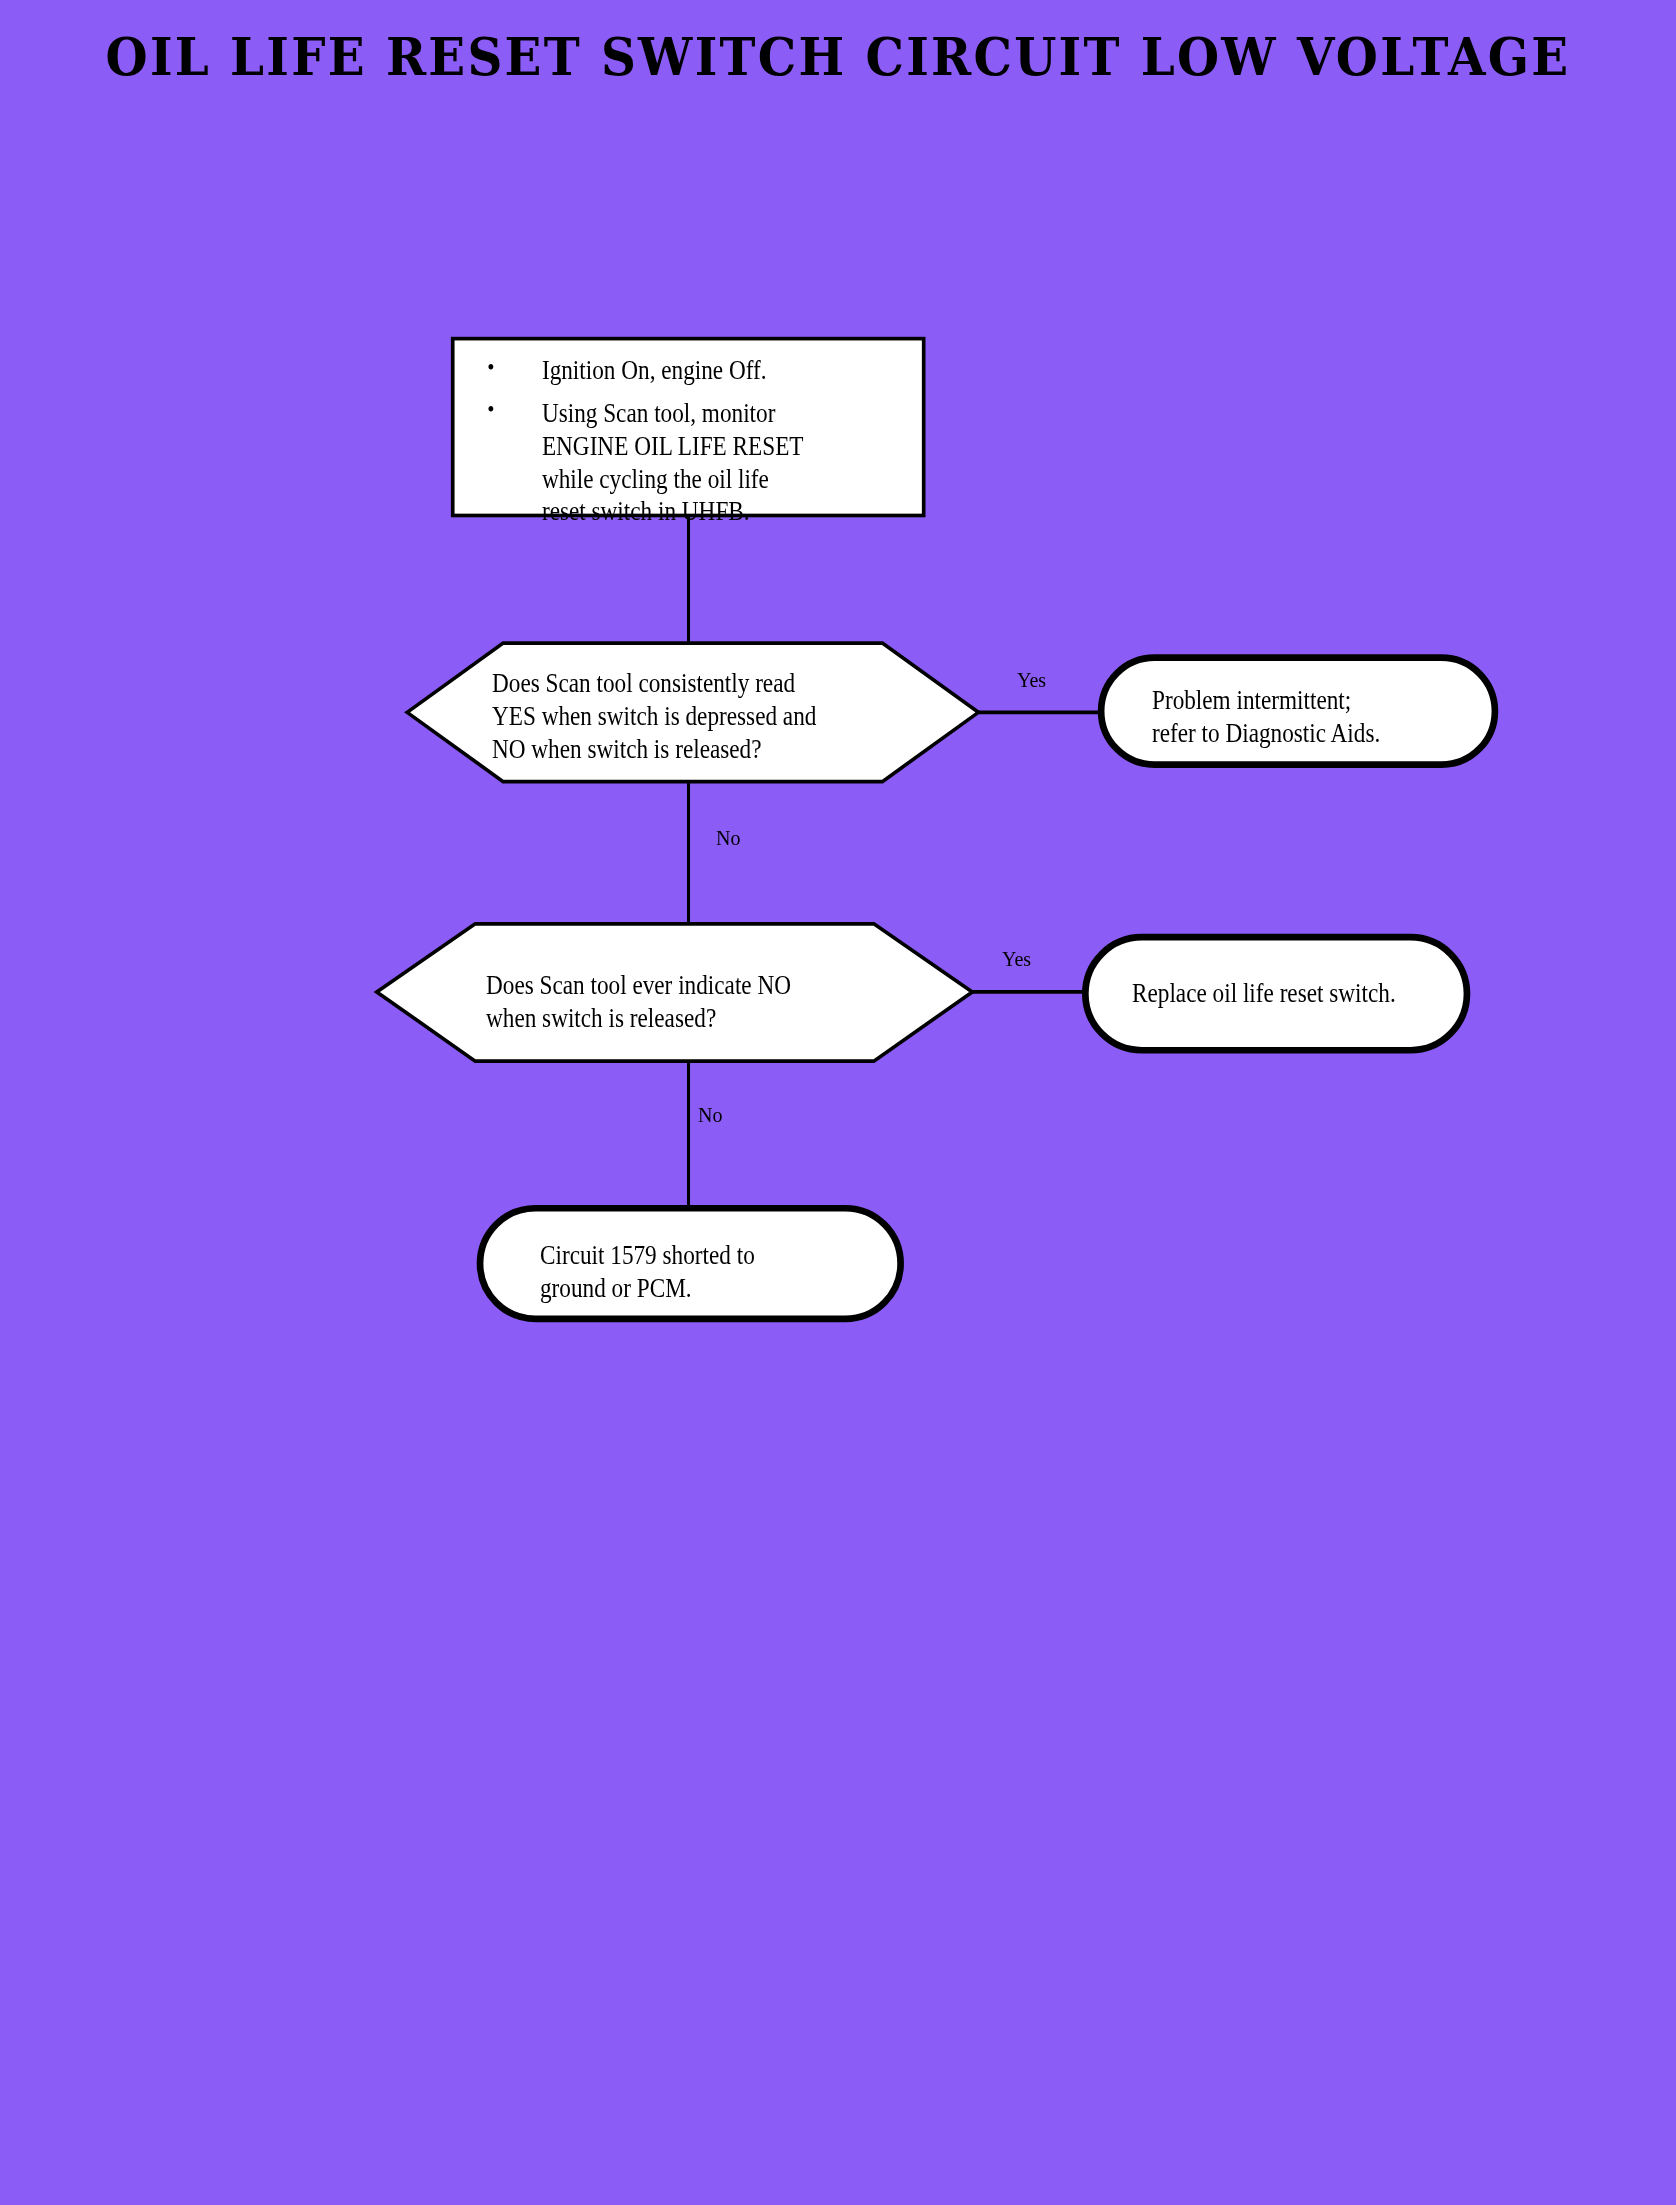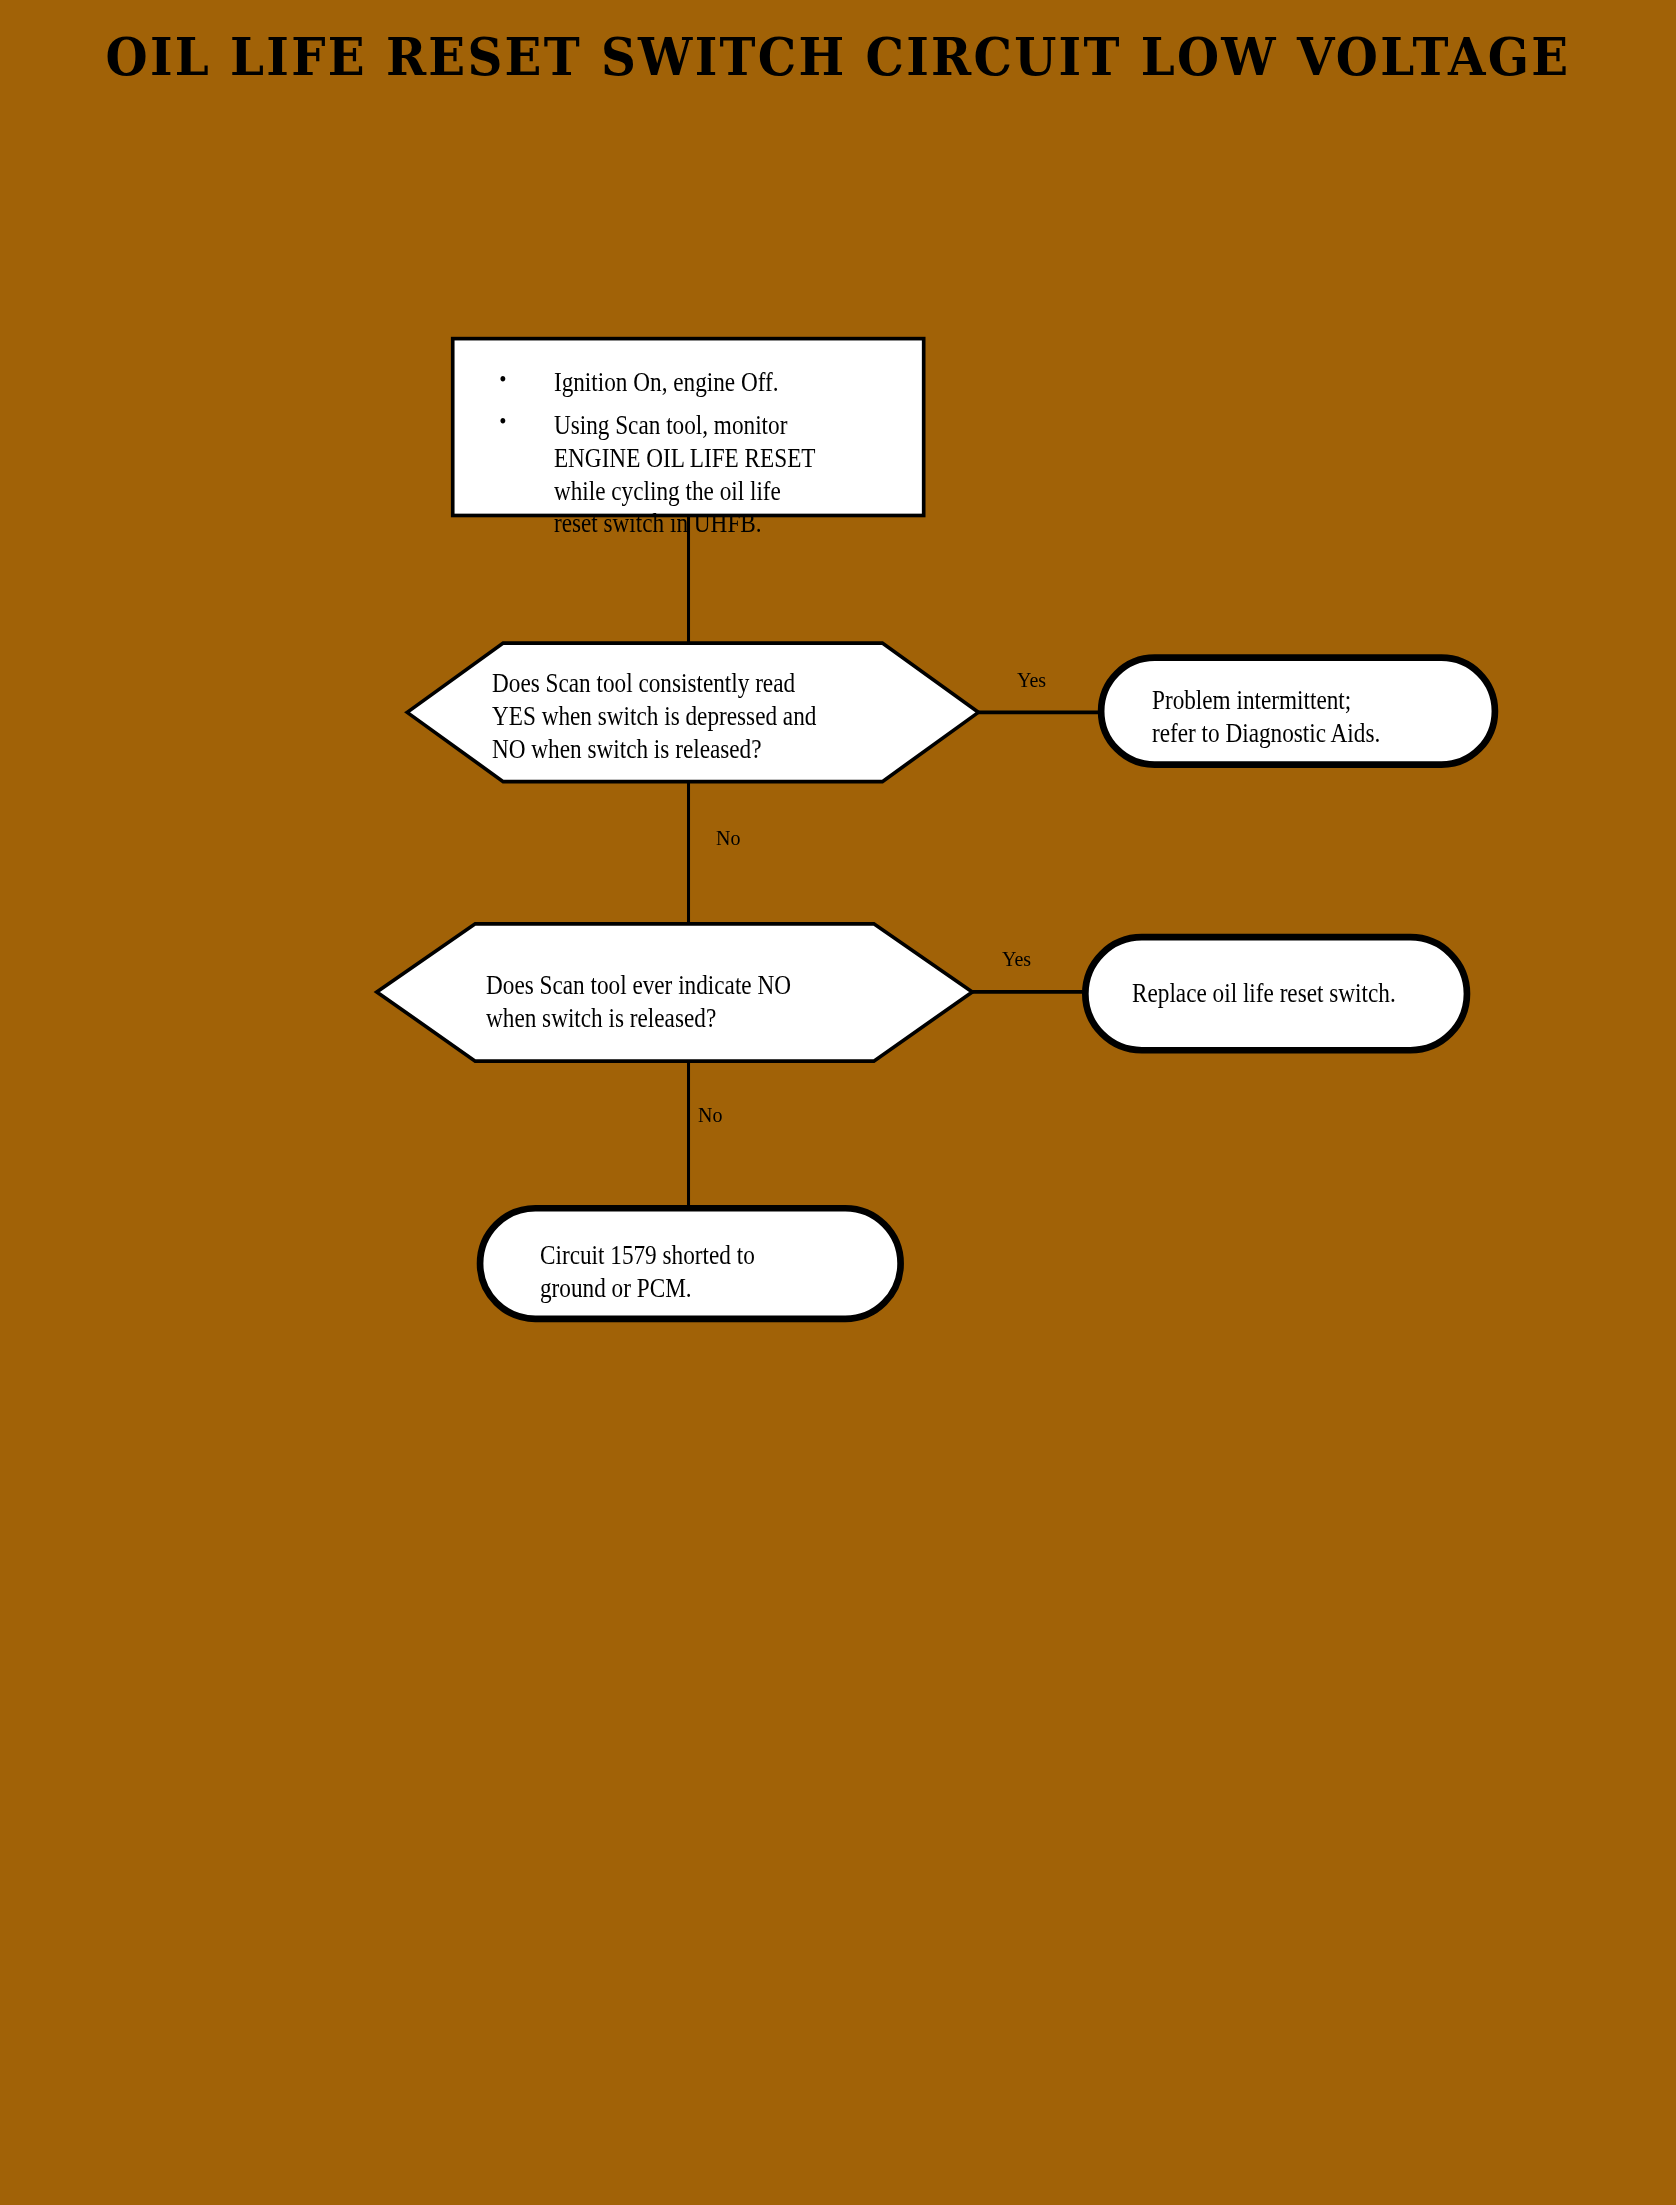--- a/index.html
+++ b/index.html
@@ -7,21 +7,21 @@
     padding: 0;
     background: #ffffff;
   }
   body {
     font-family: "Liberation Serif", "DejaVu Serif", serif;
   }
   #page {
     position: relative;
     width: 1676px;
     height: 2205px;
-    background: #a16207;
+    background: #8b5cf6;
     overflow: hidden;
   }
 
   
   #title {
     position: absolute;
     left: 0;
     top: 25.5px;
     width: 1676px;
     text-align: center;
@@ -61,21 +61,21 @@
     font-family: "Liberation Serif", "DejaVu Serif", serif;
     font-size: 20px;
     line-height: 1;
     white-space: nowrap;
   }
 
   
   .bullet-list {
     position: absolute;
     list-style: none;
-    margin: 12px;
+    margin: 0;
     padding: 0;
   }
   .bullet-item {
     position: relative;
     color: #000000;
     font-family: "Liberation Serif", "DejaVu Serif", serif;
     font-size: 27px;
     line-height: 1.22;
     margin-bottom: 9.7px;
     padding-left: 72px;

